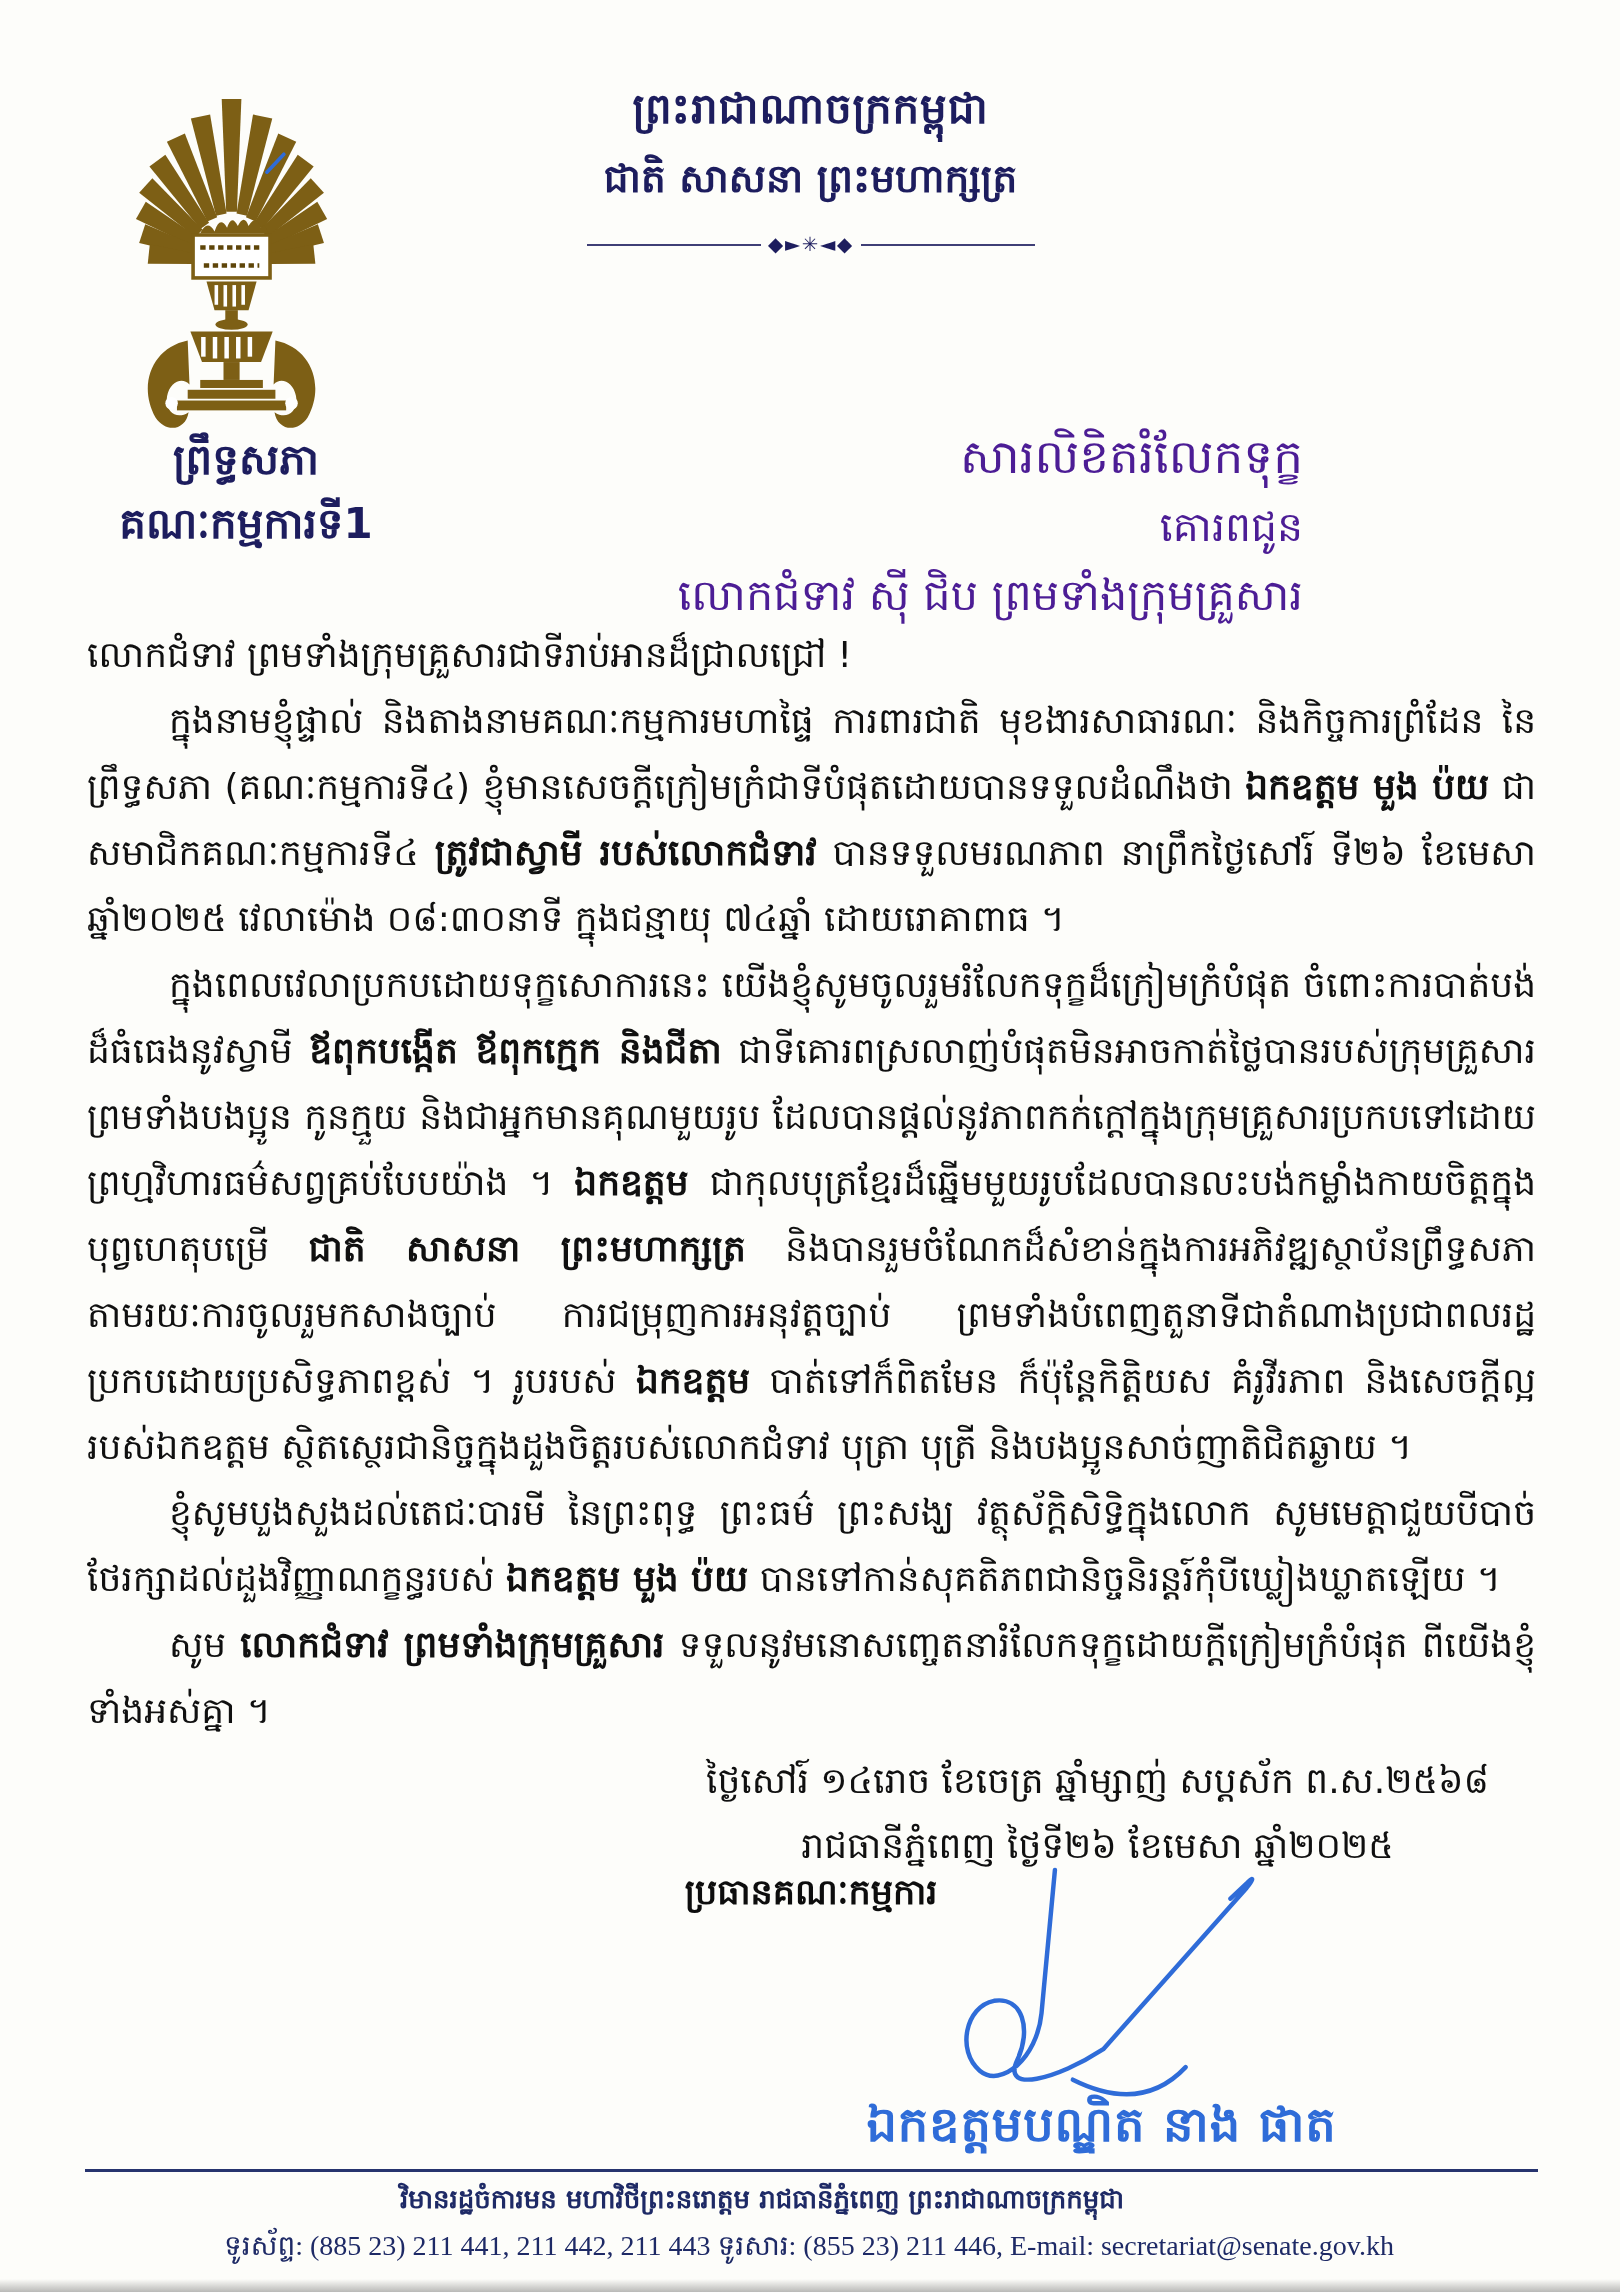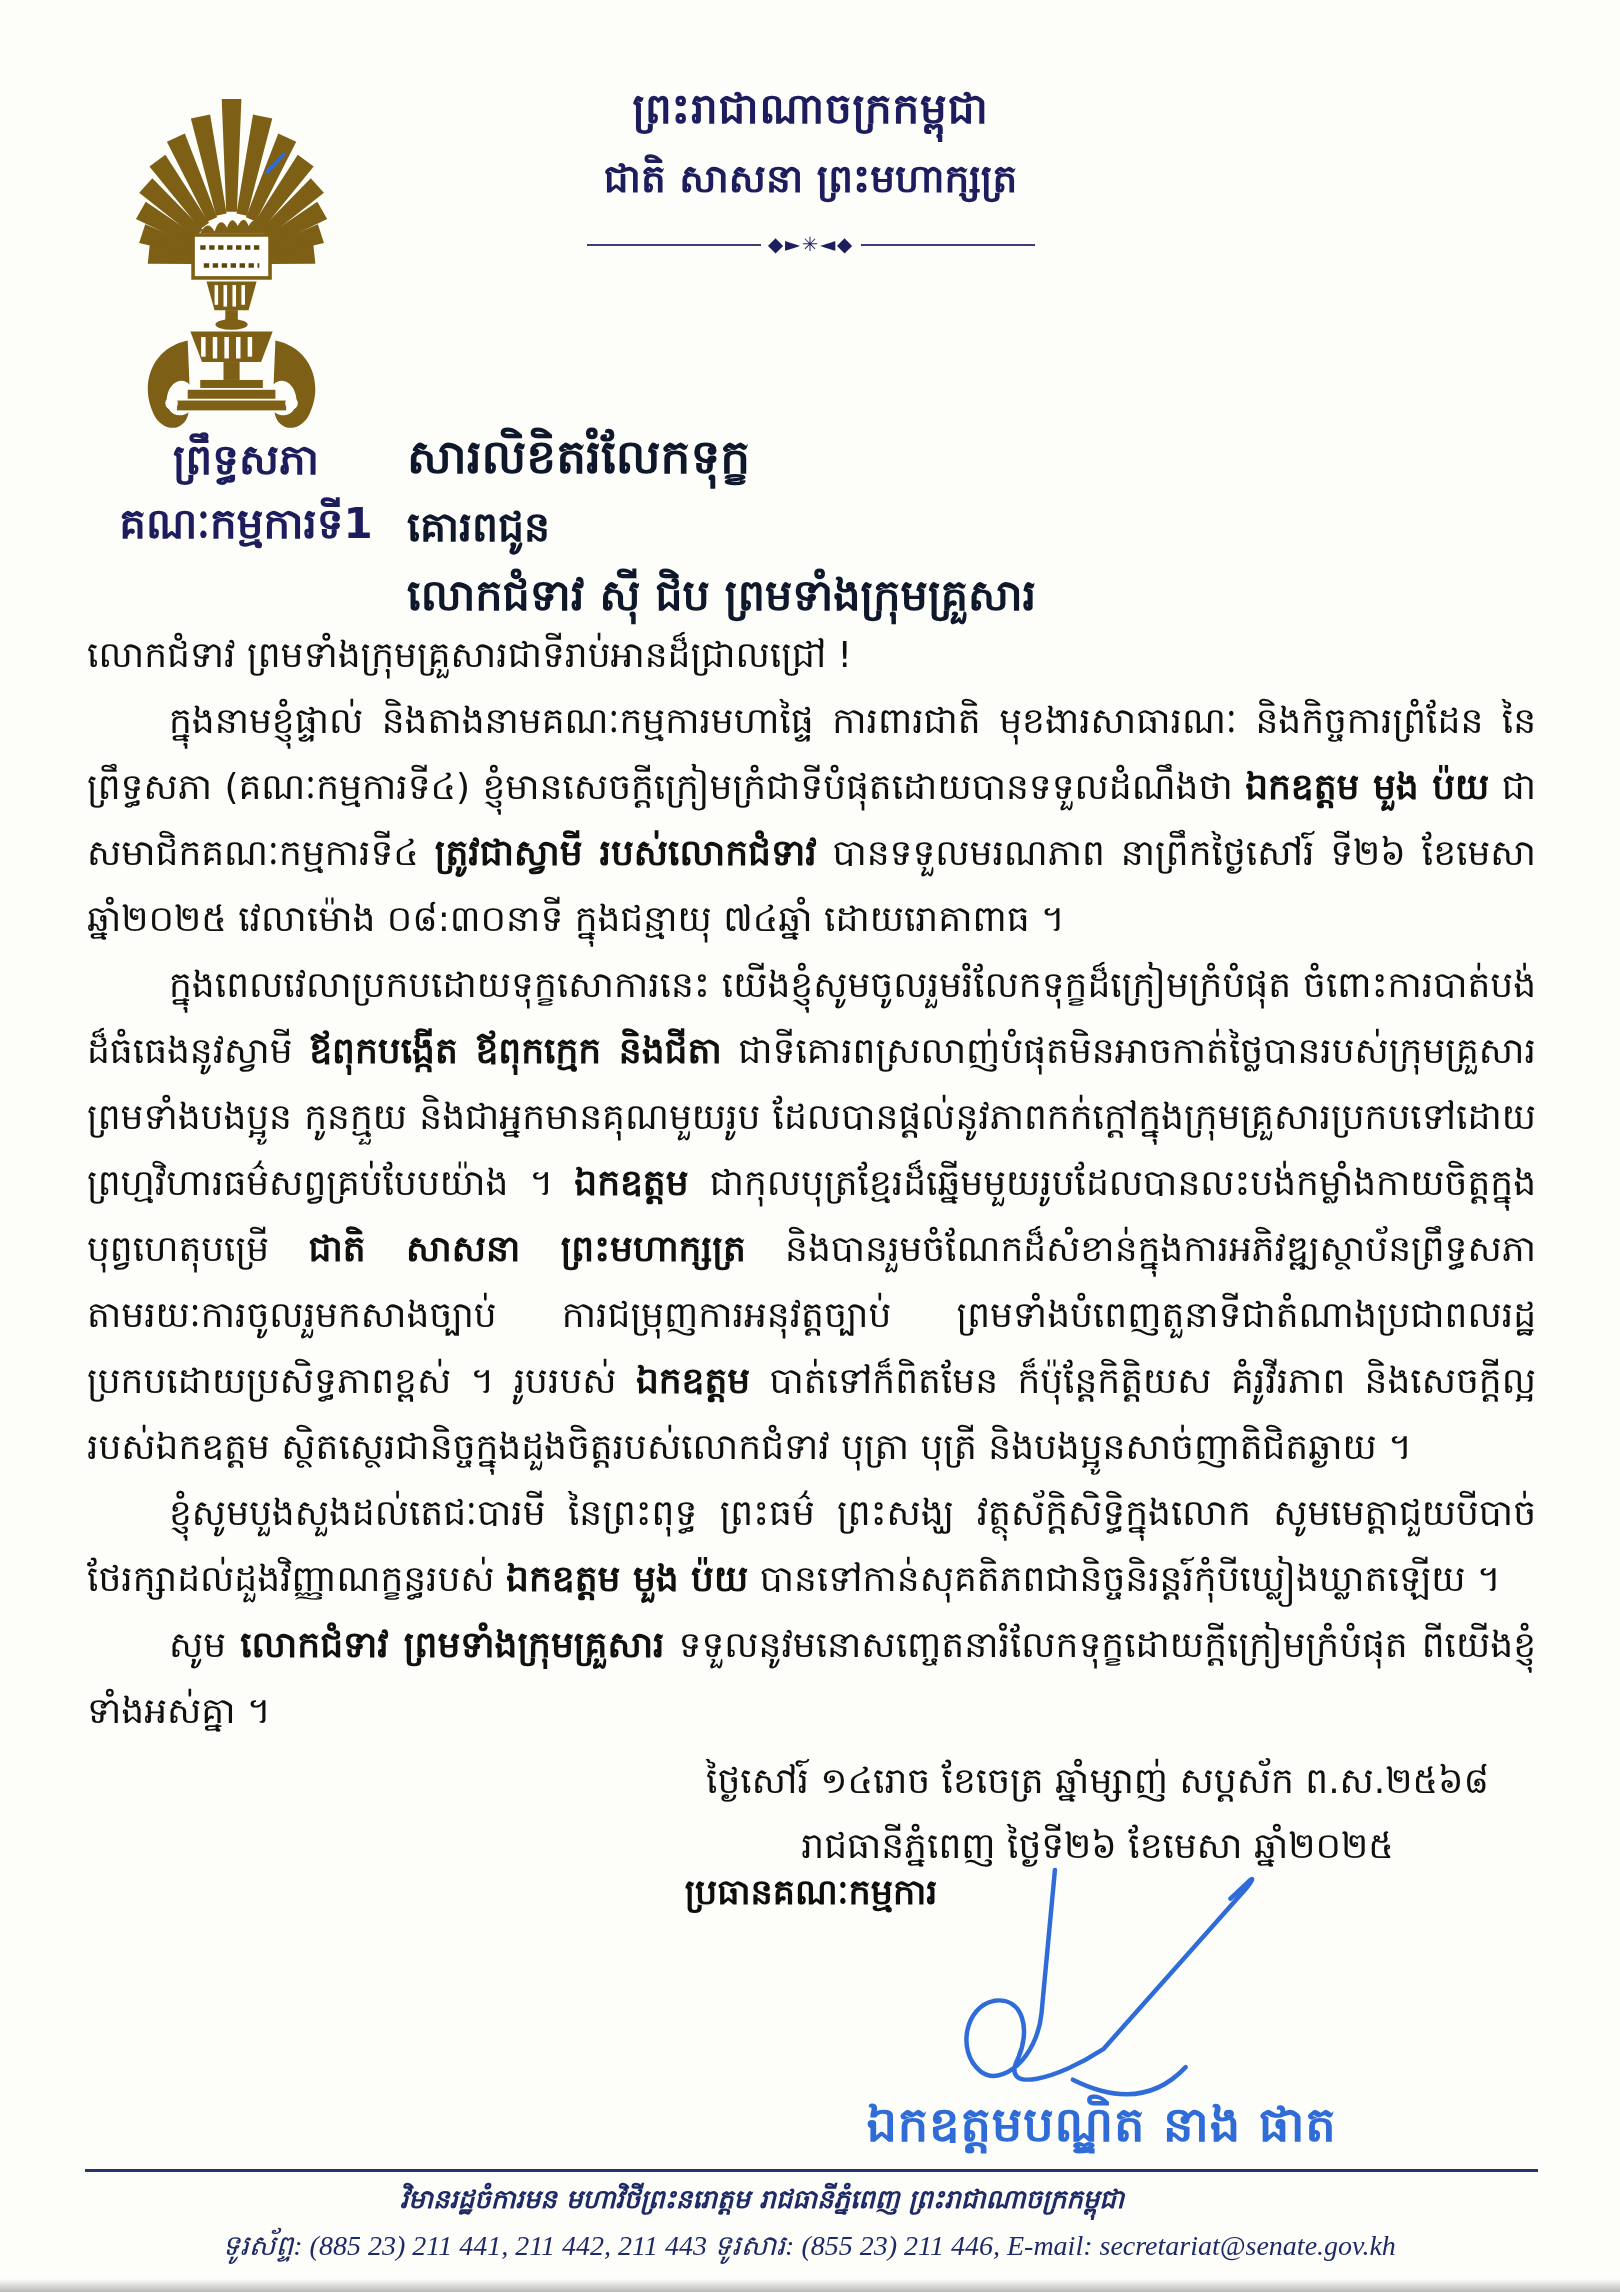--- a/index.html
+++ b/index.html
@@ -29,21 +29,21 @@
     display:flex;align-items:center;justify-content:center;gap:7.2px;color:var(--navy);
   }
   .ornament-divider .rule{height:1.8px;background:var(--navy);flex:1;opacity:.85;}
   .ornament-divider .glyphs{font-size:19.7px;letter-spacing:1.8px;line-height:1;}
   .emblem{position:absolute;left:100px;top:79px;width:264px;height:354px;}
   .sender{
     position:absolute;left:85px;top:428px;width:322px;
     text-align:center;color:var(--navy);font-weight:700;font-size:42px;line-height:64px;
   }
   .letter-title{
-    position:absolute;left:407px;top:421px;width:896px;text-align:left;color:#0f172a;font-weight:700;
+    position:absolute;left:407px;top:421px;width:896px;text-align:right;color:#4c1d95;font-weight:400;
   }
   .letter-title .t-main{font-size:47px;line-height:72px;}
   .letter-title .t-dedication{font-size:41px;line-height:68px;}
   .letter-title .t-recipient{font-size:43px;line-height:68px;}
   
   .body-text{
     position:absolute;left:87px;top:622px;width:1449px;
     font-size:36px;line-height:66px;text-align:justify;color:#101010;
   }
   .body-text p{margin:0;}
@@ -58,21 +58,21 @@
     position:absolute;left:587px;top:1870px;width:448px;text-align:center;
     font-size:35px;font-weight:700;color:#0d0d0d;
   }
   .sig-name{
     position:absolute;left:770px;top:2094px;width:663px;text-align:center;
     font-size:48px;font-weight:700;color:var(--sig-blue);letter-spacing:0.9px;
   }
   .ink-overlay{position:absolute;left:0;top:0;width:1620px;height:2293px;pointer-events:none;}
   
   .footer-rule{position:absolute;left:85px;top:2169px;width:1453px;height:2.7px;background:#27346e;}
-  .footer-line{position:absolute;left:0;width:1524px;text-align:center;color:var(--footer-navy);font-style:italic;}
+  .footer-line{position:absolute;left:0;width:1524px;text-align:center;color:var(--footer-navy);}
   .footer-address{top:2183px;font-size:26px;font-weight:600;}
   .footer-contacts{top:2228px;font-size:28px;font-family:"Liberation Serif","DejaVu Serif",serif;padding-left:47px;}
   .scan-shadow{
     position:absolute;left:0;bottom:0;width:1620px;height:14.3px;
     background:linear-gradient(to bottom,rgba(0,0,0,0),rgba(90,90,90,.45));
   }
 </style>
 </head>
 <body>
 

